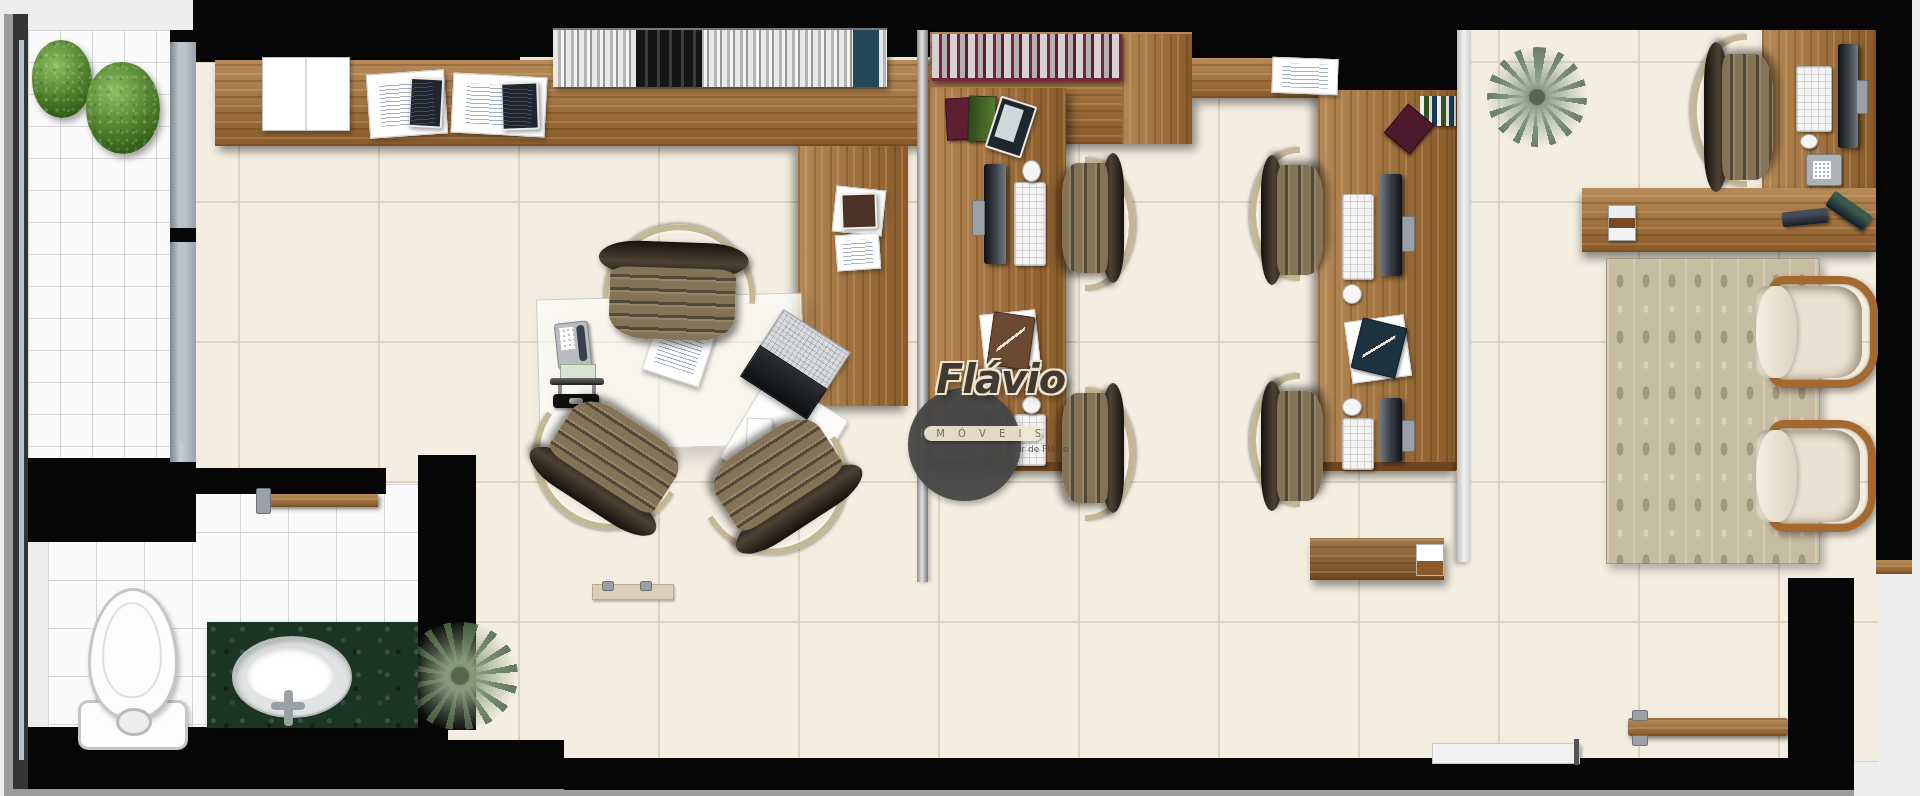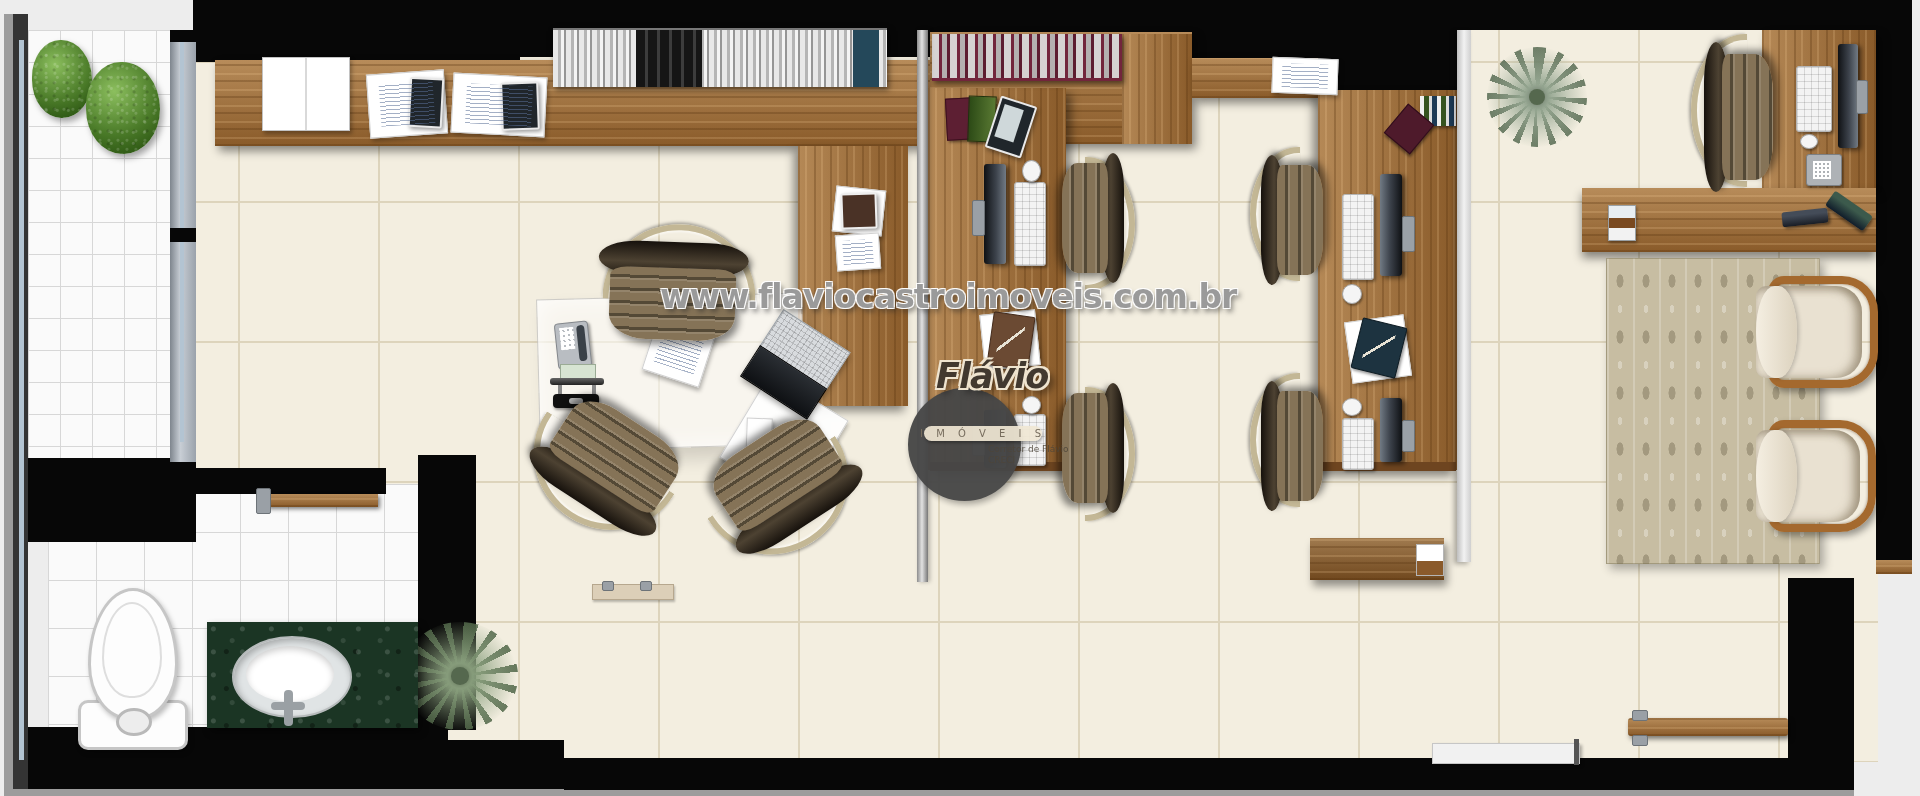--- a/index.html
+++ b/index.html
@@ -318,20 +318,19 @@
   <div class="abs porcelain" style="left:88px;top:588px;width:84px;height:126px;border-radius:50% 50% 46% 46%/58% 58% 42% 42%;z-index:4;"></div>
   <div class="abs" style="left:102px;top:602px;width:56px;height:92px;background:#fdfdfd;border:2px solid #dedede;border-radius:50% 50% 46% 46%/58% 58% 42% 42%;z-index:5;"></div>
   <div class="abs marble" style="left:207px;top:622px;width:211px;height:106px;z-index:4;"></div>
   <div class="abs" style="left:232px;top:636px;width:116px;height:78px;background:#e0e4e5;border:2px solid #b6babb;border-radius:50%;z-index:5;box-shadow:inset 2px 3px 6px rgba(0,0,0,.25);"></div>
   <div class="abs" style="left:246px;top:646px;width:88px;height:56px;background:#ffffff;border-radius:50%;z-index:5;box-shadow:inset 0 3px 7px rgba(0,0,0,.2);"></div>
   <div class="abs" style="left:284px;top:690px;width:9px;height:36px;background:#9aa0a4;border-radius:4px;z-index:6;"></div>
   <div class="abs" style="left:271px;top:702px;width:34px;height:8px;background:#9aa0a4;border-radius:4px;z-index:6;"></div>
   <div class="abs wood-h" style="left:266px;top:494px;width:112px;height:13px;z-index:5;box-shadow:2px 2px 4px rgba(0,0,0,.5);"></div>
   <div class="abs bracket" style="left:256px;top:488px;width:13px;height:24px;z-index:5;"></div>
 
-  <div class="abs watermark" style="left:660px;top:277px;">www.flaviocastroimoveis.com.br</div>
   <div class="abs logo-circle" style="left:908px;top:388px;width:113px;height:113px;"></div>
-  <div class="abs logo-name" style="left:936px;top:356px;font-size:35px;">Flávio</div>
+  <div class="abs logo-name" style="left:936px;top:356px;font-size:40px;">Flávio</div>
   <div class="abs logo-pill" style="left:924px;top:426px;width:118px;height:15px;">I M Ó V E I S</div>
   <div class="abs logo-sub" style="left:988px;top:444px;">Corretor de Flávio</div>
   <div class="abs logo-sub" style="left:988px;top:455px;">CRECI</div>
 
 </div>
 
 </body></html>

